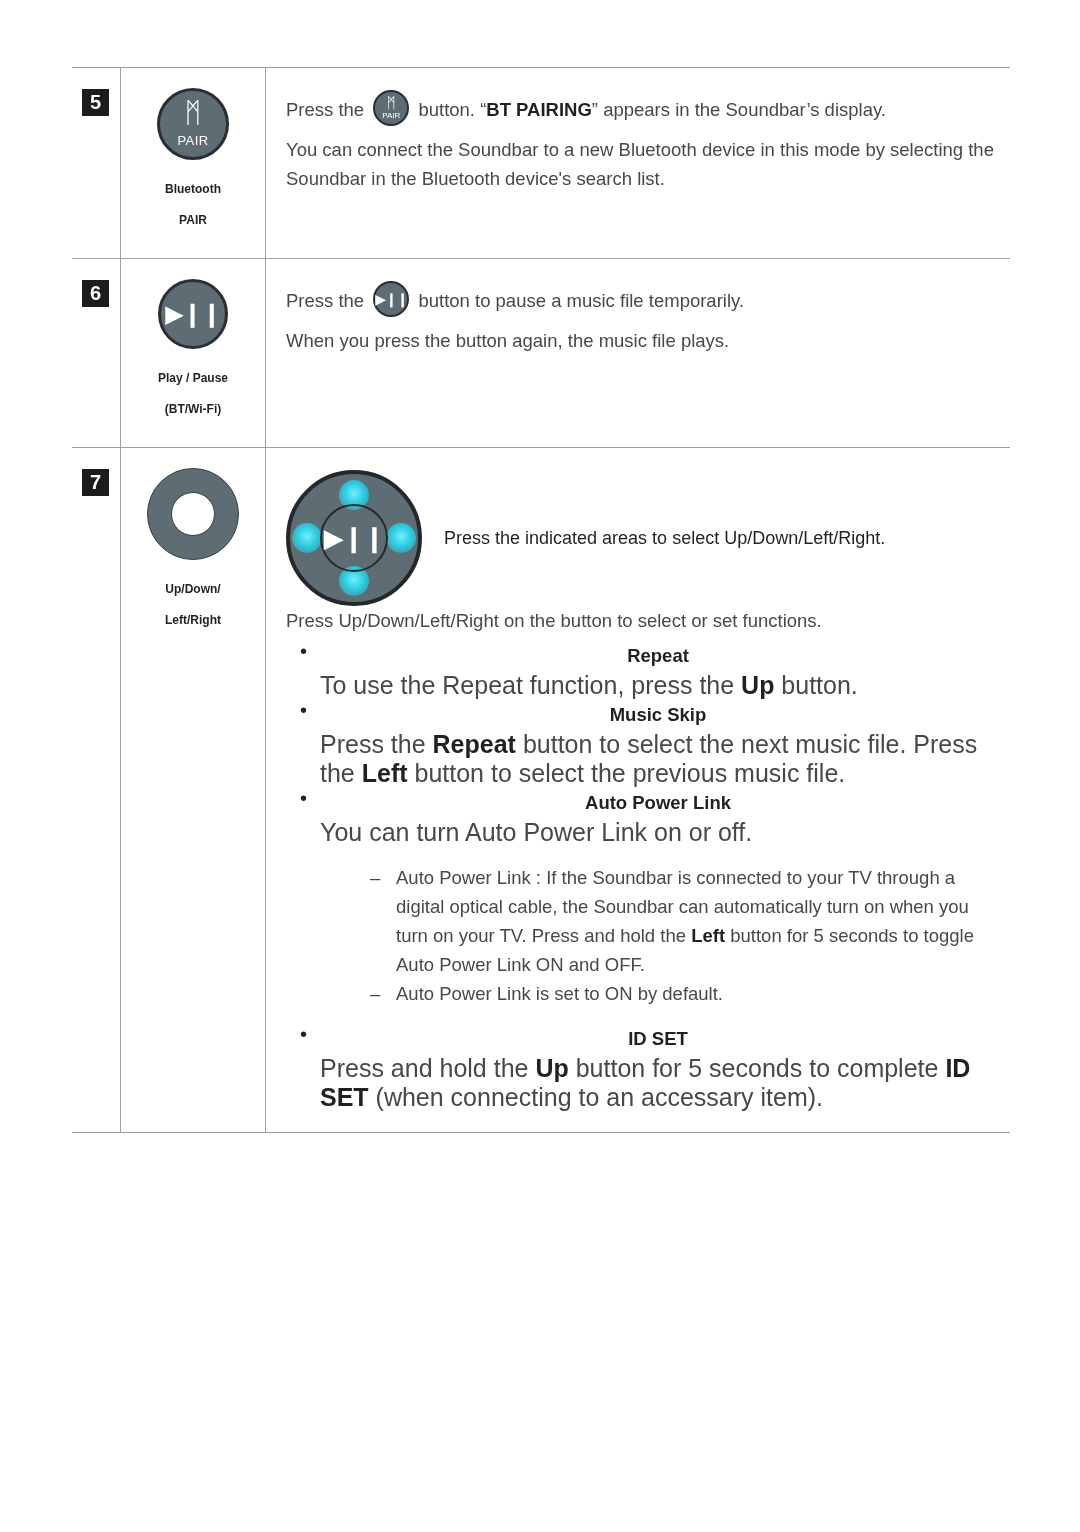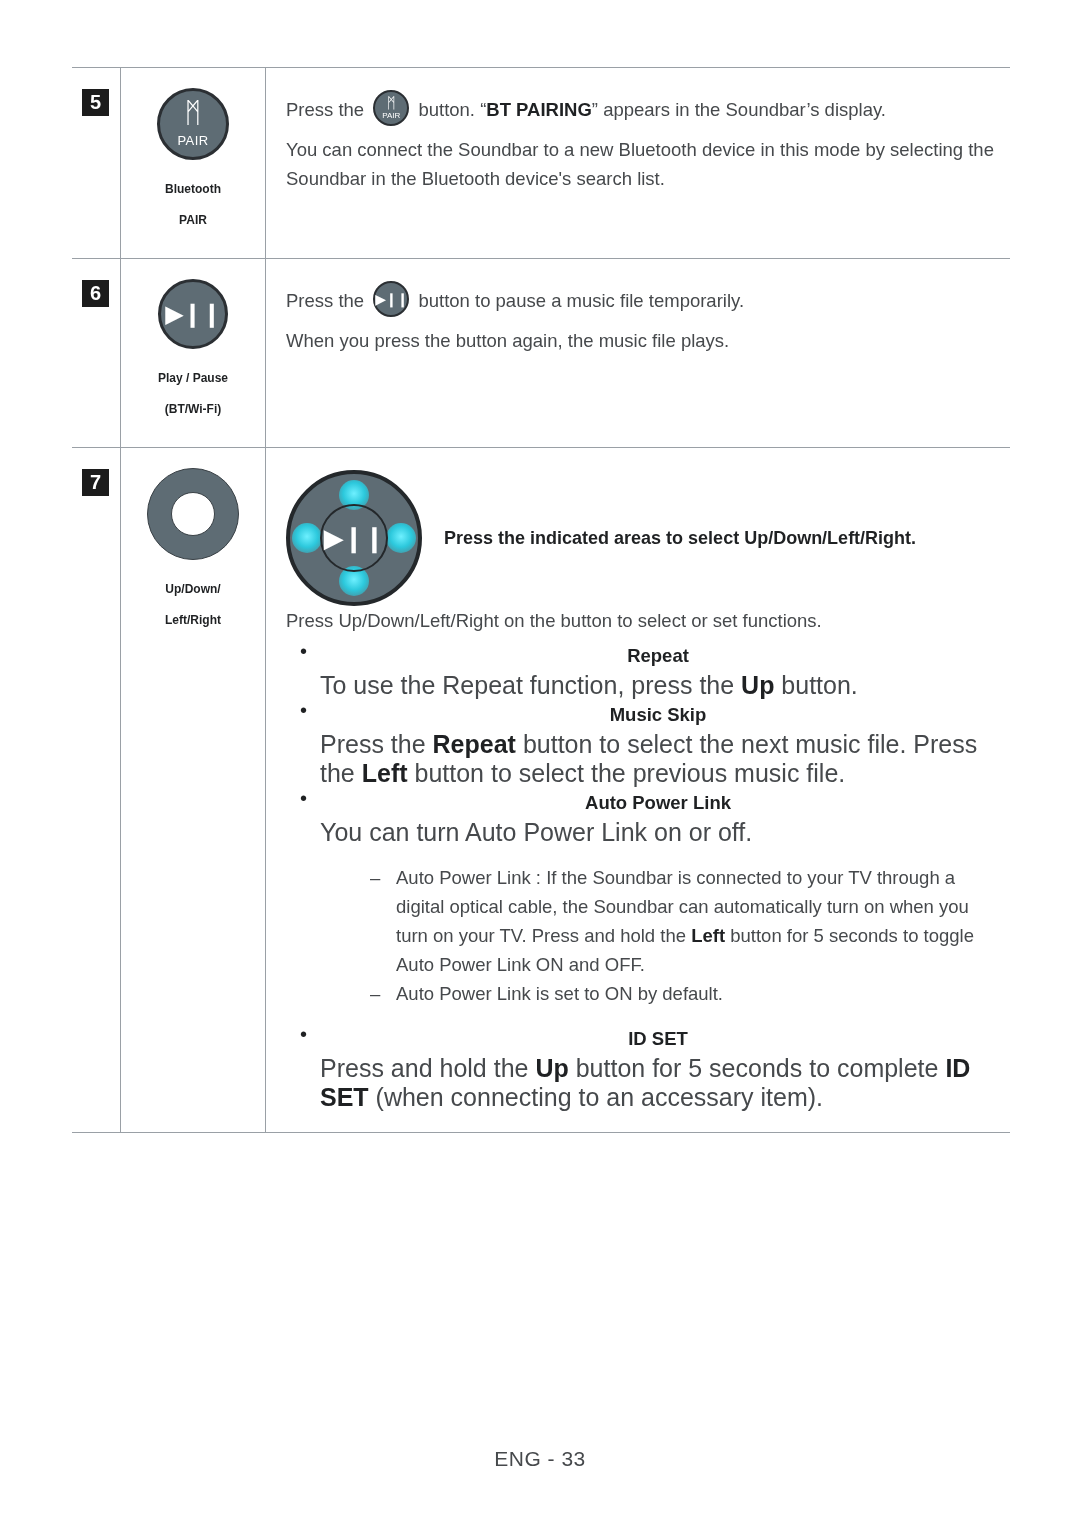--- a/index.html
+++ b/index.html
@@ -224,21 +224,21 @@
   p.body + p.body { margin-top: 9px; }
   b, strong { color: #1f2123; font-weight: bold; }
 
   .row7-top {
     display: flex;
     align-items: center;
     gap: 22px;
   }
   .row7-head {
     font-size: 18px;
-    font-weight: bold;
+    font-weight: normal;
     color: #1f2123;
     line-height: 26px;
     text-align: center;
   }
   .row7-after { margin-top: 10px; }
 
   ul.bullets {
     list-style: none;
     margin: 6px 0 0 0;
     padding: 0;
@@ -431,15 +431,14 @@
 
             </ul>
 
           </div>
         </td>
       </tr>
 
     </tbody>
   </table>
 
-  <div class="footer">ENG - 33</div>
 
 </div>
 
 </body></html>

